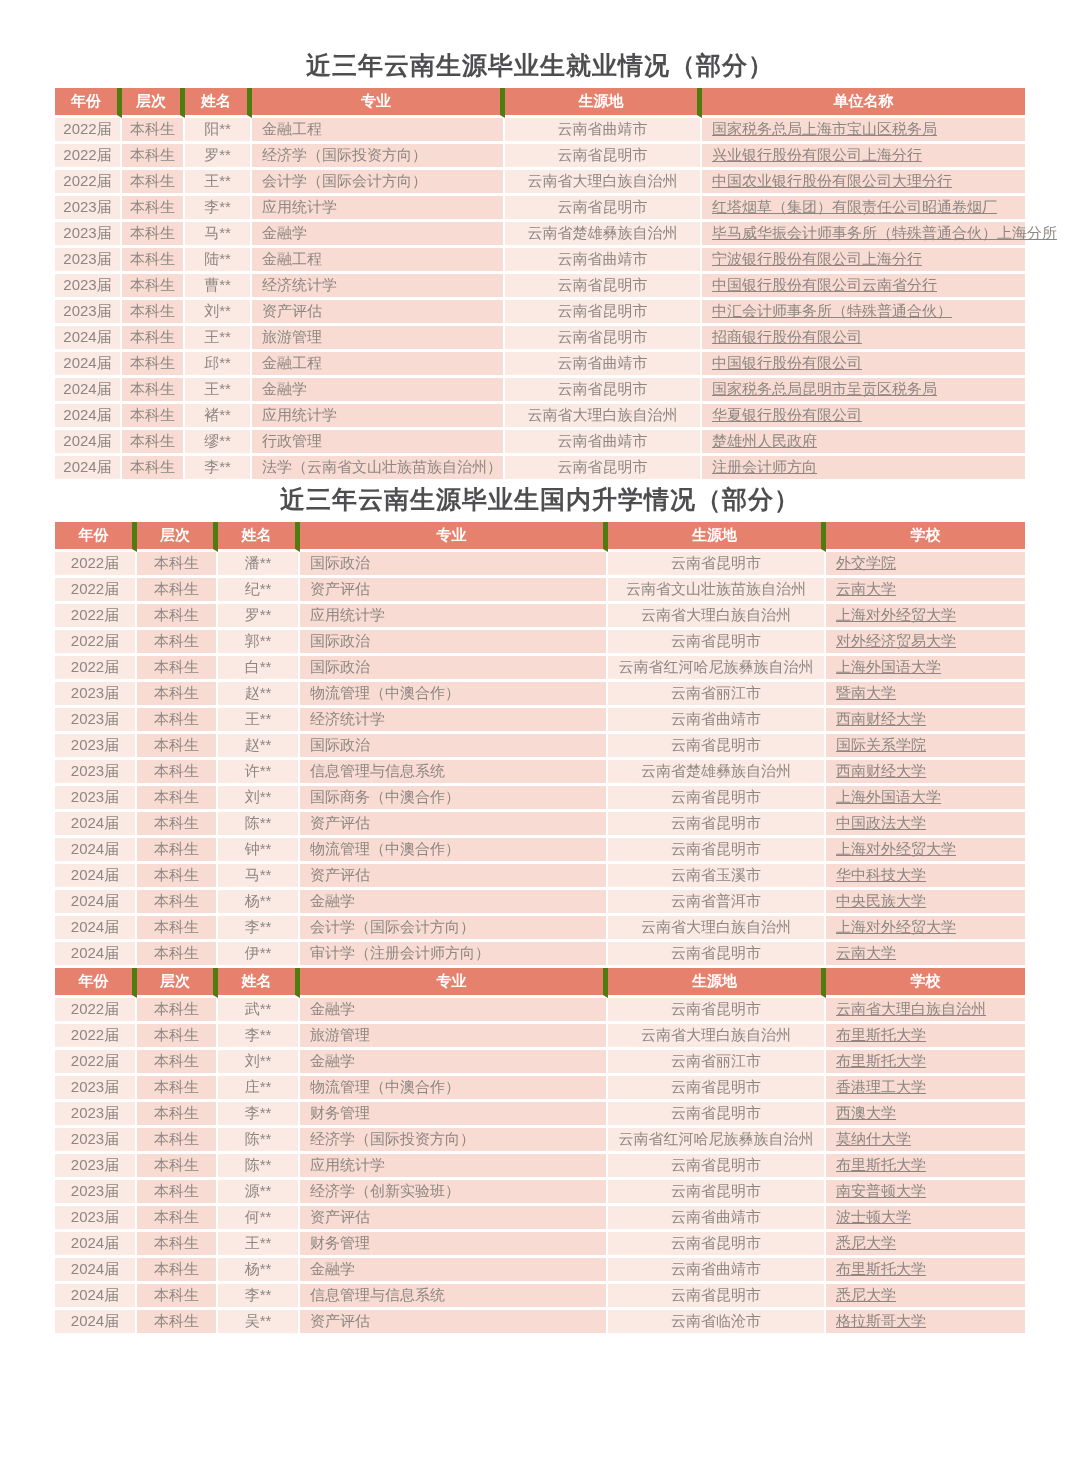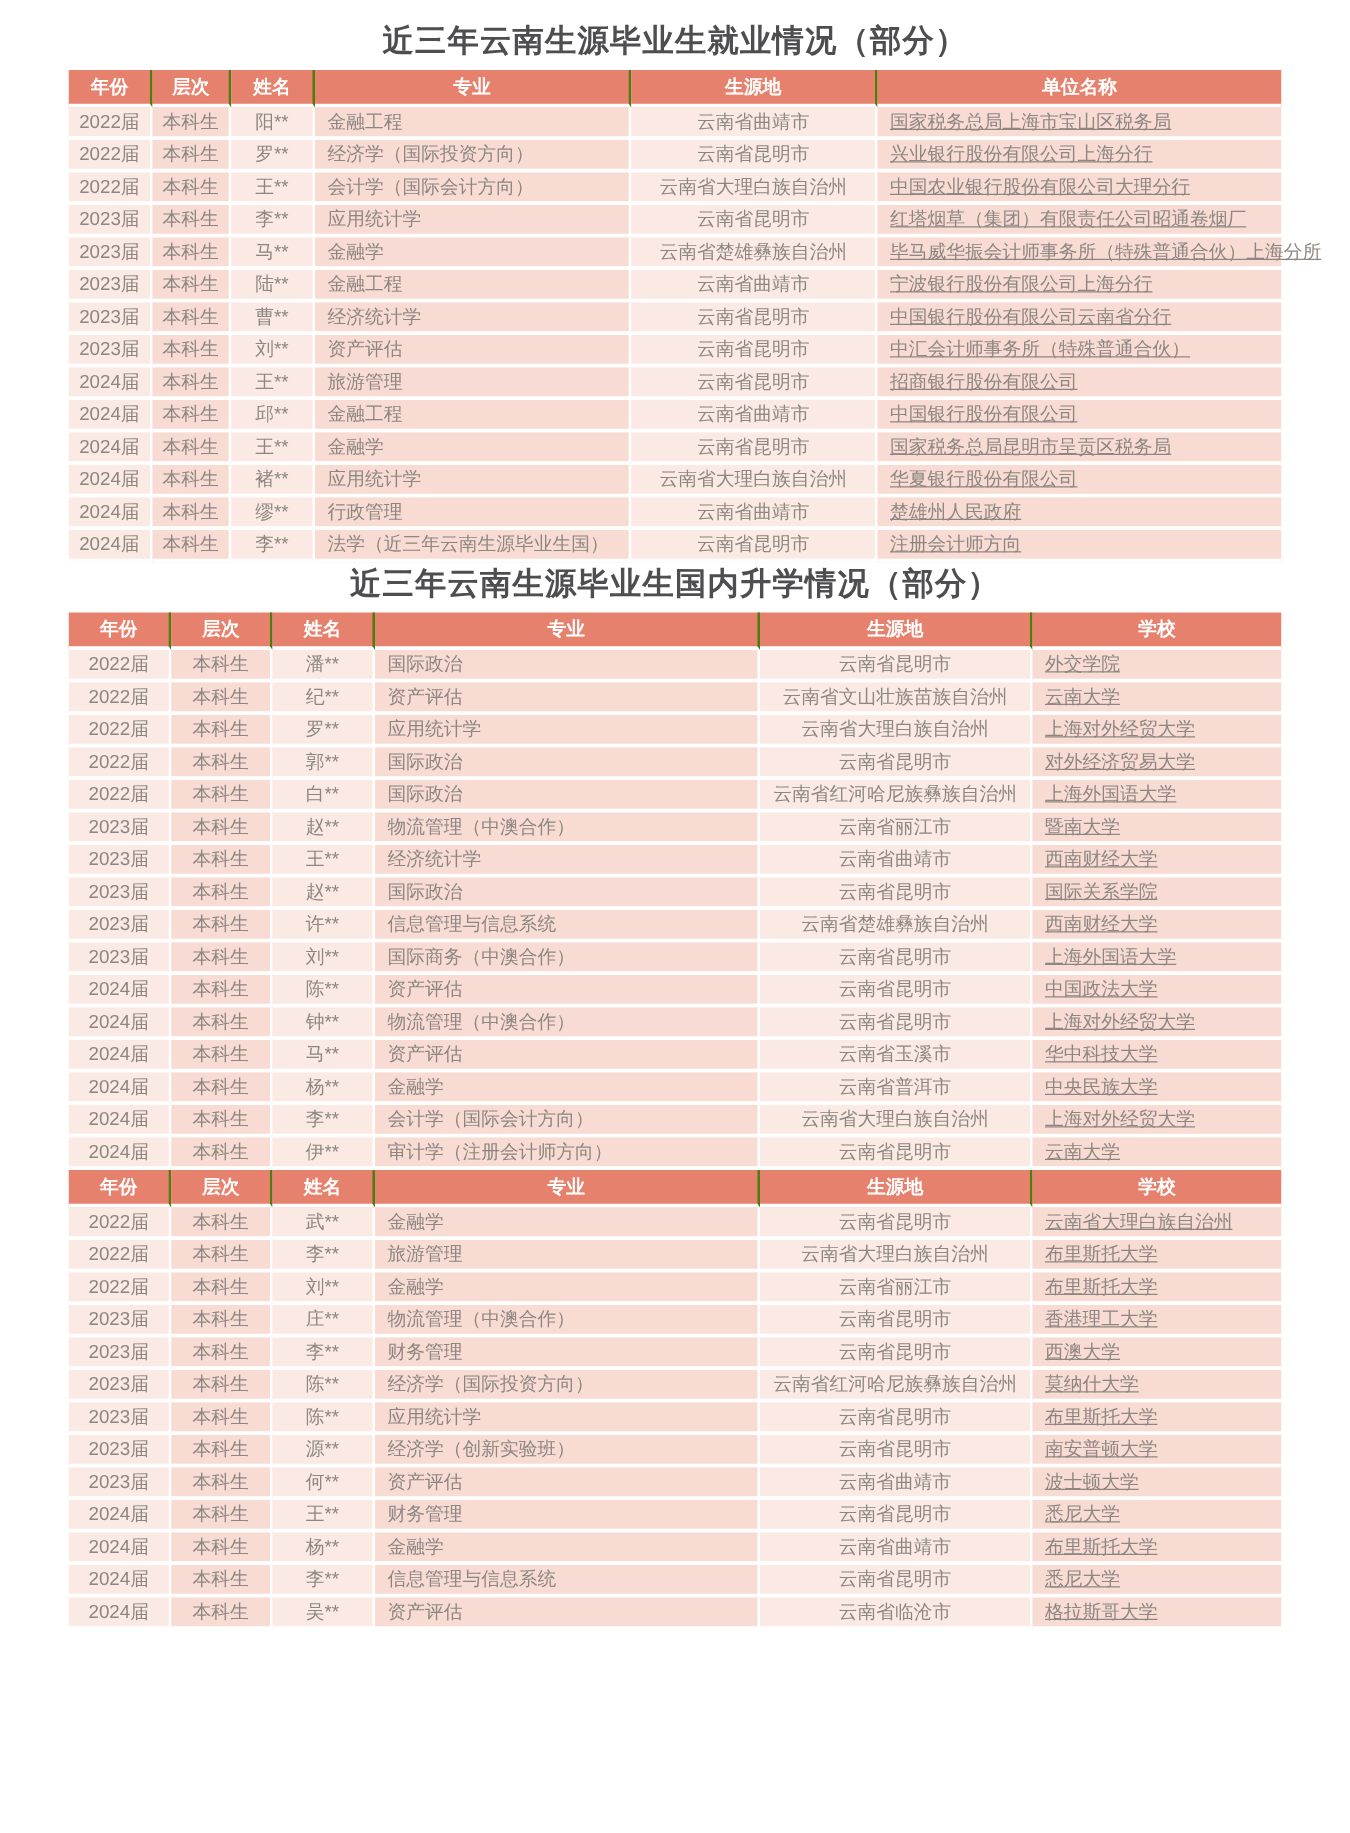--- a/index.html
+++ b/index.html
@@ -9,21 +9,21 @@
   }
   body {
     width: 1080px;
     height: 1466px;
     font-family: "Liberation Sans", sans-serif;
   }
   .page {
     width: 1080px;
     height: 1466px;
     box-sizing: border-box;
-    padding-top: 16px;
+    padding-top: 48px;
     background: #ffffff;
     overflow: hidden;
   }
   .table-section {
     width: 970px;
     margin: 0 auto;
   }
   .table-section + .table-section {
   }
   .tbl-title {
@@ -43,21 +43,21 @@
   }
   table.data-table th {
     box-sizing: border-box;
     height: 30px;
     background: #e5816d;
     color: #ffffff;
     font-size: 15px;
     font-weight: bold;
     text-align: center;
     border-bottom: 3px solid #ffffff;
-    border-right: 2px solid #4d7c0f;
+    border-right: 5px solid #4d7c0f;
     padding: 0;
   }
   table.data-table th.left {
     text-align: center; 
   }
   table.data-table th:last-child {
     border-right: none;
   }
   table.data-table td {
     box-sizing: border-box;
@@ -211,21 +211,21 @@
             <td class="shade">本科生</td>
             <td class="light">缪**</td>
             <td class="shade left">行政管理</td>
             <td class="light">云南省曲靖市</td>
             <td class="shade left">楚雄州人民政府</td>
           </tr>
           <tr>
             <td class="light">2024届</td>
             <td class="shade">本科生</td>
             <td class="light">李**</td>
-            <td class="shade left">法学（近三年云南生源毕业生国）</td>
+            <td class="shade left">法学（云南省文山壮族苗族自治州）</td>
             <td class="light">云南省昆明市</td>
             <td class="shade left">注册会计师方向</td>
           </tr>
         </tbody>
       </table>
   </section>
 
   <section class="table-section">
     <h2 class="tbl-title">近三年云南生源毕业生国内升学情况（部分）</h2>
     <table class="data-table">

